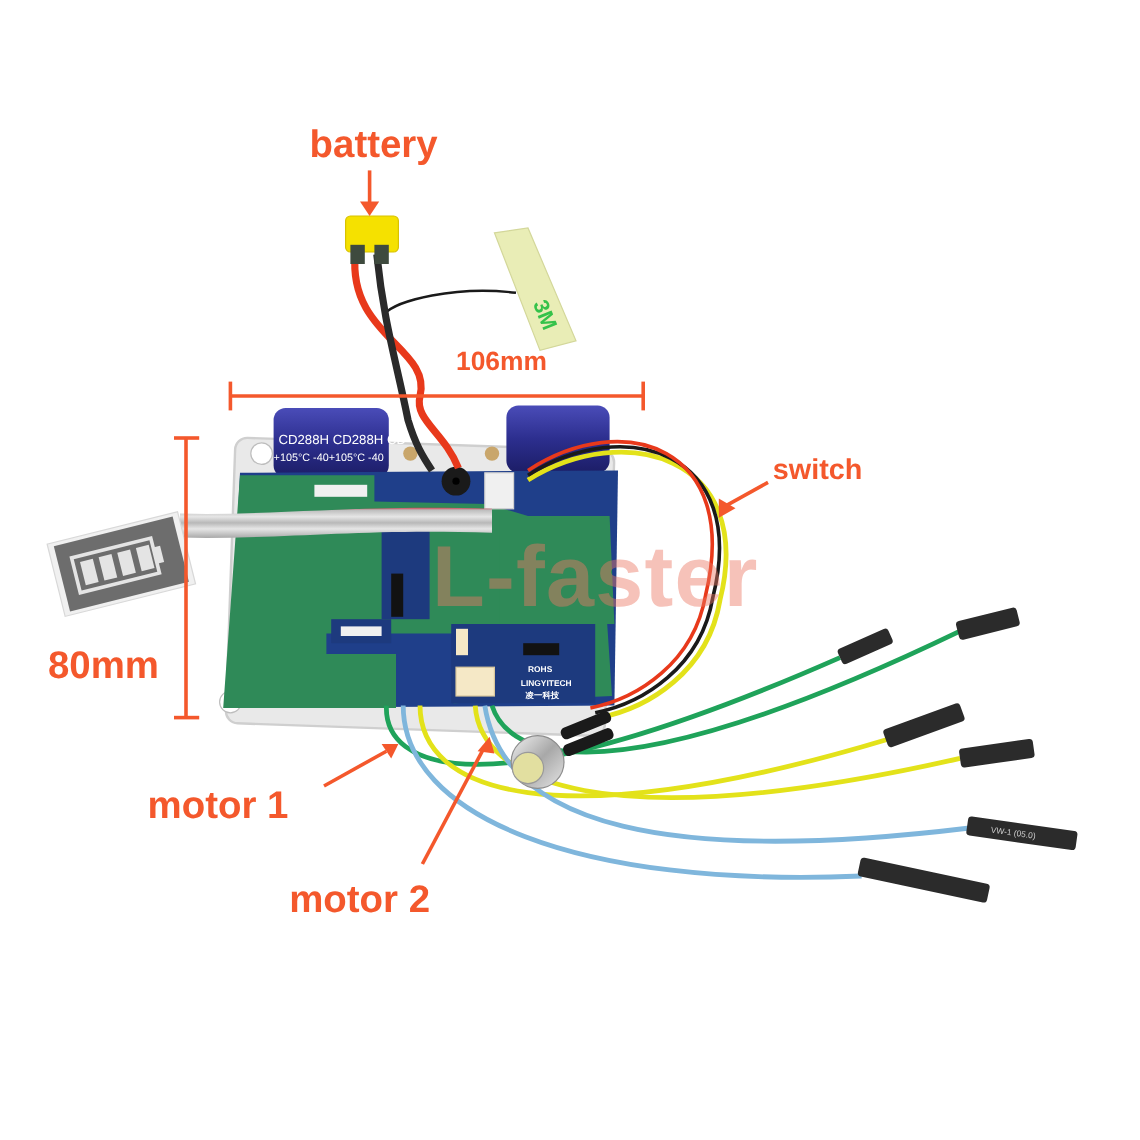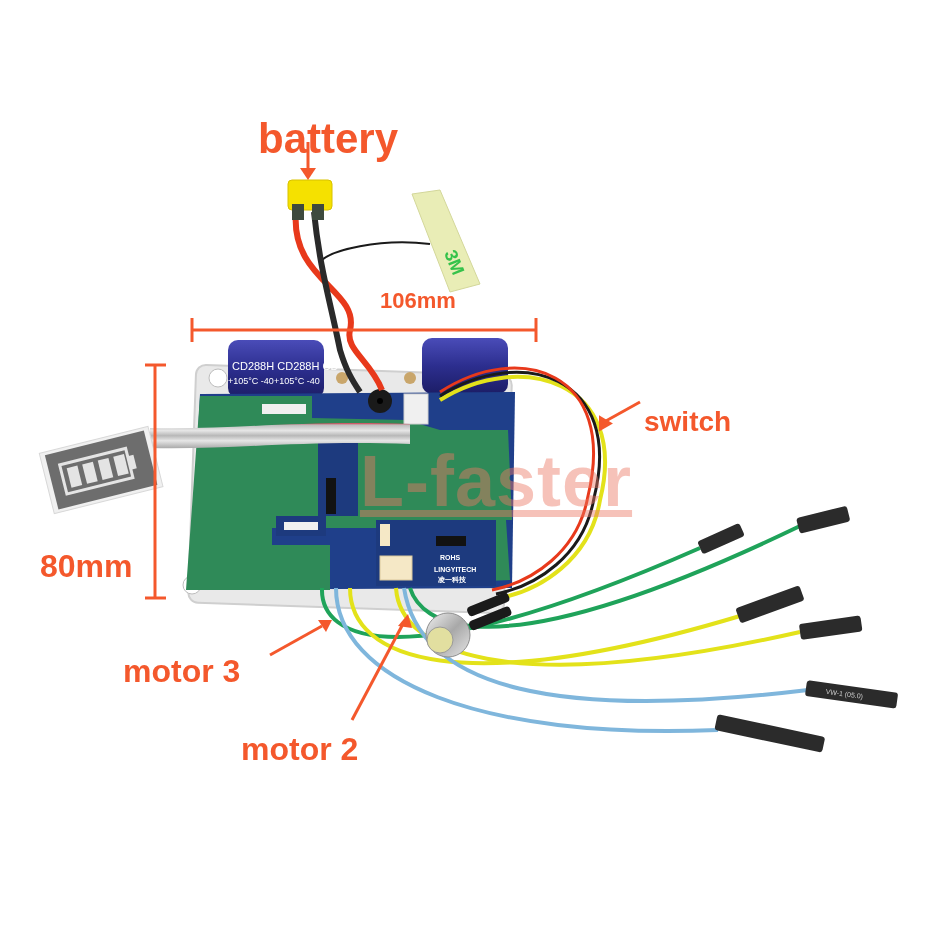--- a/index.html
+++ b/index.html
@@ -2,29 +2,29 @@
 <html><head>
 <meta charset="utf-8">
 <style>
   html, body { margin: 0; padding: 0; background: #ffffff; }
   body { width: 950px; height: 950px; overflow: hidden; position: relative; font-family: "Liberation Sans", sans-serif; }
   #scene { position: absolute; left: 0; top: 0; width: 950px; height: 950px; }
   .label {
     position: absolute; color: #f4582c; font-weight: bold;
     font-family: "Liberation Sans", sans-serif; white-space: nowrap; line-height: 1;
   }
-  .lbl-battery { left: 258px; top: 118px; font-size: 42px; }
+  .lbl-battery { left: 258px; top: 104px; font-size: 32px; }
   .lbl-width   { left: 380px; top: 290px; font-size: 22px; }
-  .lbl-switch  { left: 644px; top: 408px; font-size: 28px; }
-  .lbl-height  { left: 40px;  top: 538px; font-size: 32px; margin-top: 12px; }
+  .lbl-switch  { left: 644px; top: 380px; font-size: 24px; }
+  .lbl-height  { left: 40px;  top: 538px; font-size: 32px; }
   .lbl-motor1  { left: 123px; top: 655px; font-size: 32px; }
   .lbl-motor2  { left: 241px; top: 733px; font-size: 32px; }
   .watermark {
     position: absolute; left: 360px; top: 440px; font-size: 72px; font-weight: bold;
-    color: rgba(235,120,100,0.45); font-family: "Liberation Sans", sans-serif; letter-spacing: 1px; text-decoration: underline;
+    color: rgba(235,120,100,0.45); font-family: "Liberation Sans", sans-serif; letter-spacing: 1px;
   }
   .cap-text { font-family: "Liberation Sans", sans-serif; font-size: 11px; fill: #ffffff; }
   .pcb-text { font-family: "Liberation Sans", sans-serif; font-size: 7px; fill: #ffffff; font-weight: bold; }
   .tape-text { font-family: "Liberation Sans", sans-serif; font-size: 18px; font-weight: bold; fill: #35c24a; }
   .tube-text { font-family: "Liberation Sans", sans-serif; font-size: 7px; fill: #cccccc; }
 </style>
 </head>
 <body>
 
 <svg id="scene" viewBox="0 0 950 950" xmlns="http://www.w3.org/2000/svg">
@@ -193,14 +193,14 @@
     <polygon points="408,614 398,626 412,628" stroke="none"></polygon>
   </g>
 </svg>
 
 <div class="watermark">L-faster</div>
 
 <div class="label lbl-battery">battery</div>
 <div class="label lbl-width">106mm</div>
 <div class="label lbl-switch">switch</div>
 <div class="label lbl-height">80mm</div>
-<div class="label lbl-motor1">motor 3</div>
+<div class="label lbl-motor1">motor 1</div>
 <div class="label lbl-motor2">motor 2</div>
 
 </body></html>

